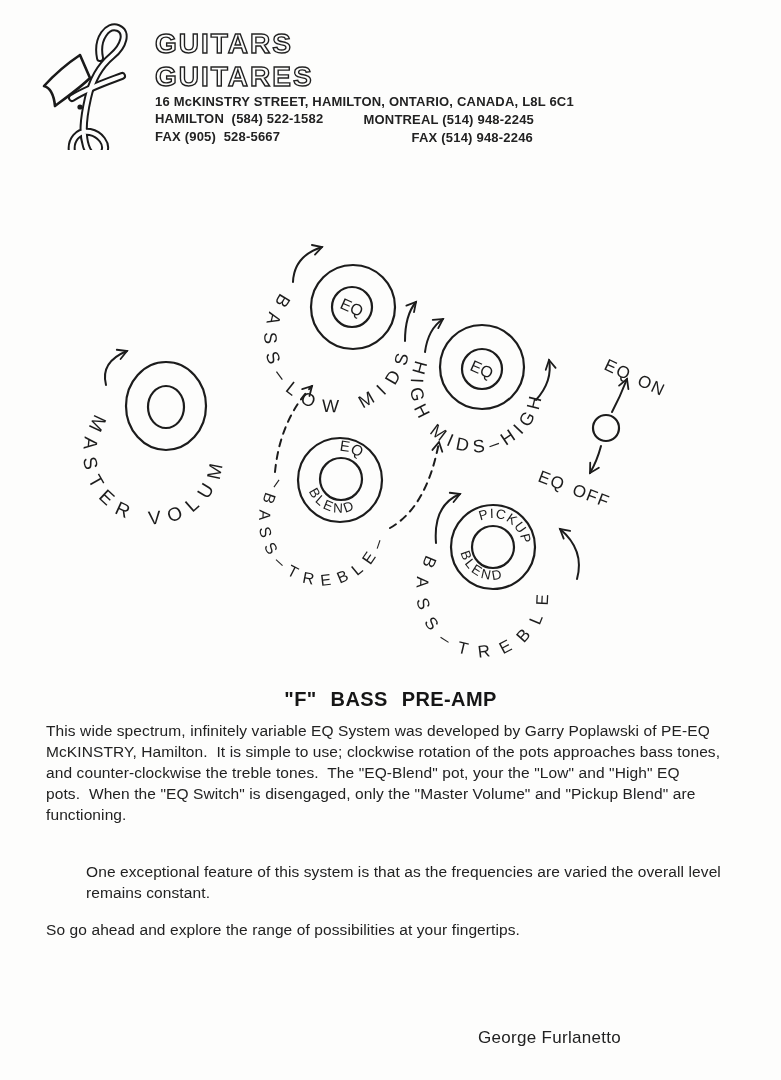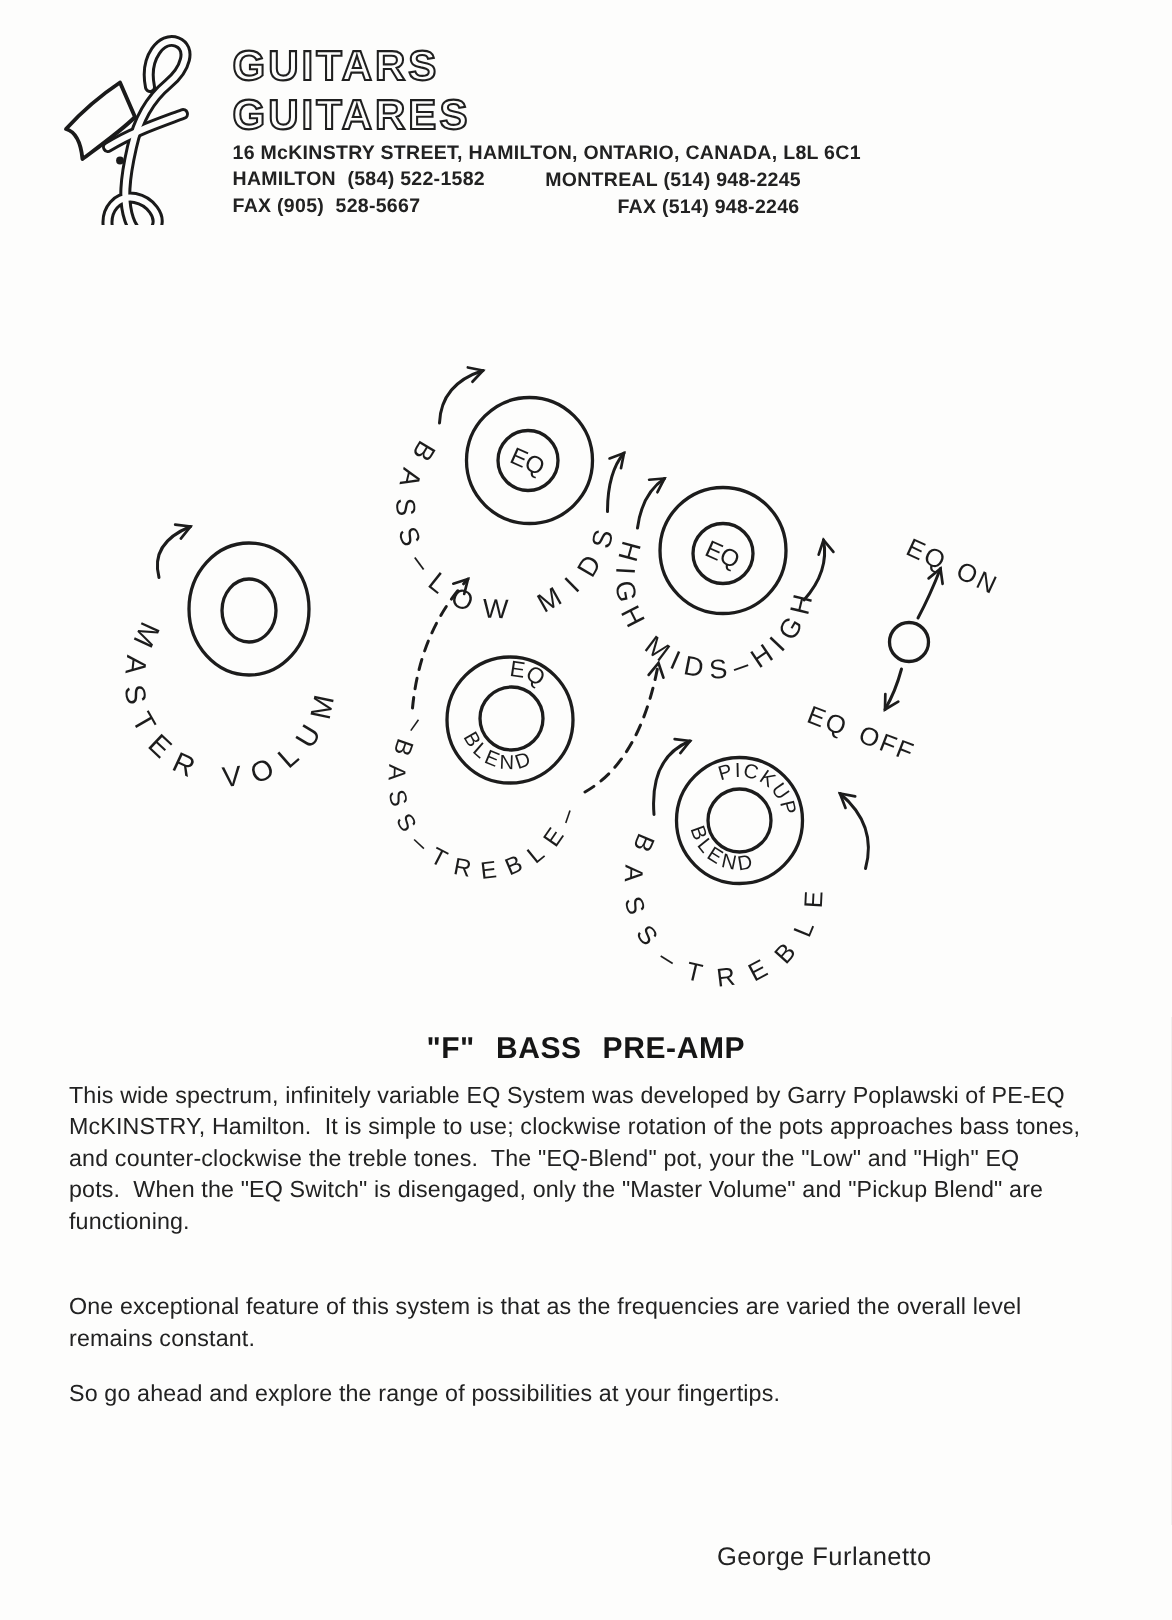--- a/index.html
+++ b/index.html
@@ -149,21 +149,21 @@
   <div class="abs title">"F" BASS PRE-AMP</div>
 
   <div class="abs bodyblock" style="top:720px;">
     <div class="line">This wide spectrum, infinitely variable EQ System was developed by Garry Poplawski of PE-EQ</div>
     <div class="line">McKINSTRY, Hamilton.  It is simple to use; clockwise rotation of the pots approaches bass tones,</div>
     <div class="line">and counter-clockwise the treble tones.  The "EQ-Blend" pot, your the "Low" and "High" EQ</div>
     <div class="line">pots.  When the "EQ Switch" is disengaged, only the "Master Volume" and "Pickup Blend" are</div>
     <div class="line">functioning.</div>
   </div>
 
-  <div class="abs bodyblock" style="top:861px;">
+  <div class="abs bodyblock" style="top:861px;margin-left:40px;">
     <div class="line">One exceptional feature of this system is that as the frequencies are varied the overall level</div>
     <div class="line">remains constant.</div>
   </div>
 
   <div class="abs bodyblock" style="top:919px;">
     <div class="line">So go ahead and explore the range of possibilities at your fingertips.</div>
   </div>
 
   <div class="abs signature">George Furlanetto</div>
 

